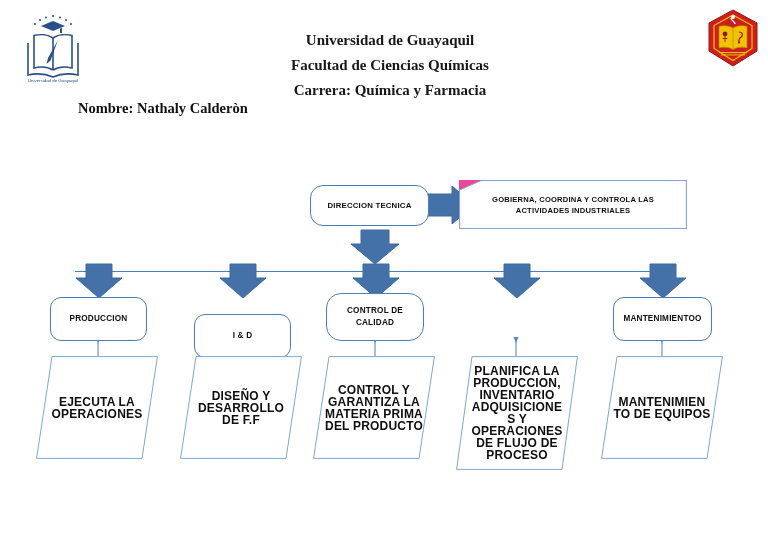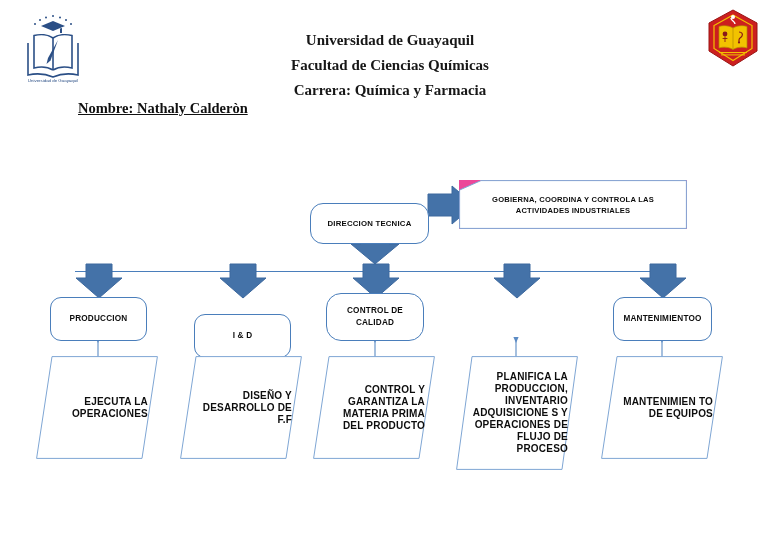--- a/index.html
+++ b/index.html
@@ -23,21 +23,20 @@
     font-weight:bold;font-size:15px;color:#171717;
     line-height:25px;
   }
   .hdr-lines div{white-space:nowrap;}
 
   .student{
     position:absolute;left:78px;top:100px;
     font-family:"Liberation Serif", serif;
     font-weight:bold;font-size:14.5px;color:#101010;
     white-space:nowrap;
-    text-decoration:underline;
   }
 
   
   #diagram{position:absolute;left:0;top:0;width:768px;height:543px;}
 
   .node{
     position:absolute;
     box-sizing:border-box;
     display:flex;align-items:center;justify-content:center;
     text-align:center;
@@ -66,24 +65,23 @@
     font-size:7.6px;
     line-height:11px;
     padding:4px 8px;
     border:none;
   }
   .noteshape .nsvg{position:absolute;left:0;top:0;width:100%;height:100%;}
   .noteshape .nlabel{position:relative;z-index:2;width:100%;}
 
   
   .para{
-    font-size:10px;
+    font-size:12px;
     line-height:12px;
     padding:6px 10px;
-    text-align:right;
   }
   .para .psvg{position:absolute;left:0;top:0;width:100%;height:100%;}
   .para .plabel{position:relative;z-index:2;width:100%;}
 
   .conn{position:absolute;}
 </style>
 </head>
 <body>
 
 <div id="page">
@@ -174,21 +172,21 @@
         <polygon points="361,230 389,230 389,244 399,244 375,264 351,244 361,244"></polygon>
 
         <polygon points="86,264 112,264 112,278 122,278 99,298 76,278 86,278"></polygon>
         <polygon points="230,264 256,264 256,278 266,278 243,298 220,278 230,278"></polygon>
         <polygon points="363,264 389,264 389,278 399,278 376,298 353,278 363,278"></polygon>
         <polygon points="504,264 530,264 530,278 540,278 517,298 494,278 504,278"></polygon>
         <polygon points="650,264 676,264 676,278 686,278 663,298 640,278 650,278"></polygon>
       </g>
     </svg>
 
-    <div class="node rbox top" style="left:310px;top:185px;width:119px;height:41px;margin-top:18px;">
+    <div class="node rbox top" style="left:310px;top:185px;width:119px;height:41px;">
       <span>DIRECCION TECNICA</span>
     </div>
 
     <div class="node noteshape" style="left:459px;top:180px;width:228px;height:49px;">
       <svg class="nsvg" viewBox="0 0 228 49" preserveAspectRatio="none">
         <polygon points="0.6,10 22,0.6 227.4,0.6 227.4,48.4 0.6,48.4" fill="#ffffff" stroke="#7fa6d4" stroke-width="1"></polygon>
       </svg>
       <span class="nlabel">GOBIERNA, COORDINA Y CONTROLA LAS ACTIVIDADES INDUSTRIALES</span>
     </div>
 

